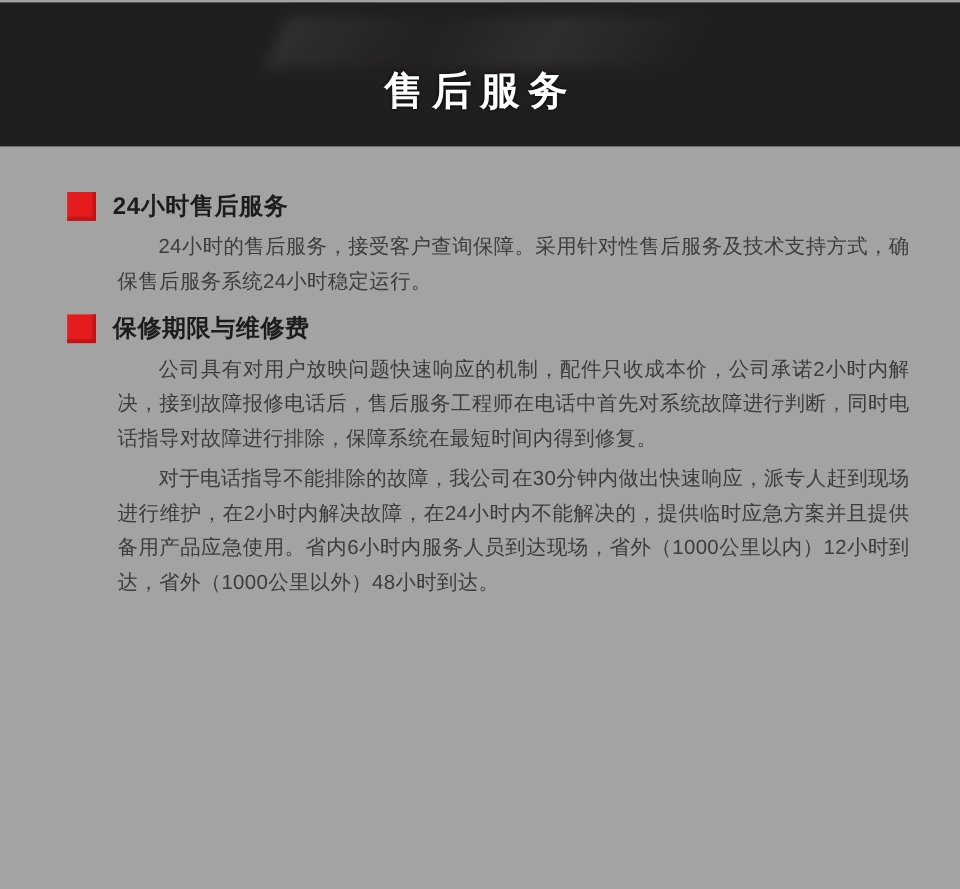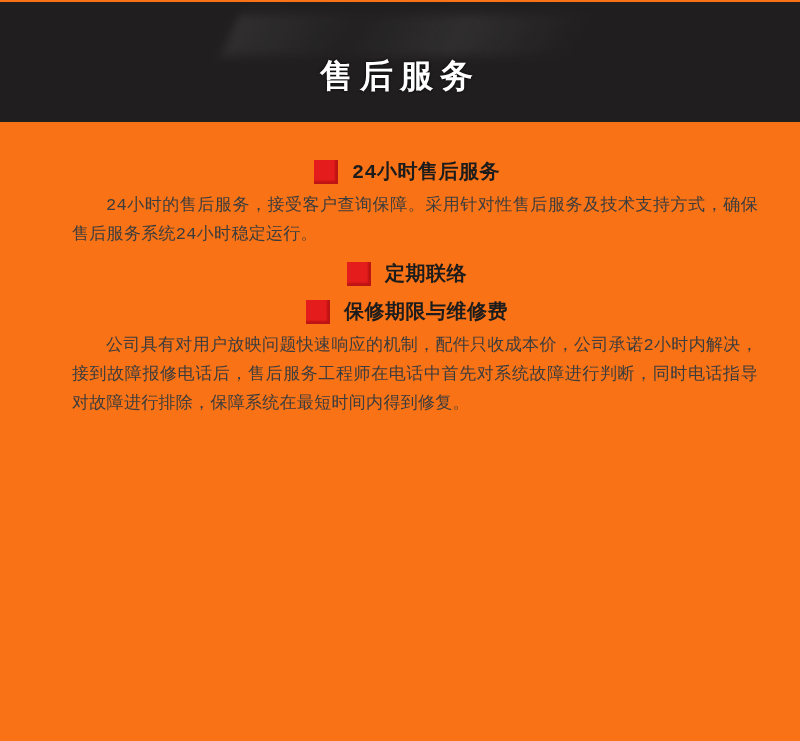--- a/index.html
+++ b/index.html
@@ -5,23 +5,22 @@
   html, body { margin: 0; padding: 0; }
   body {
     width: 800px;
     font-family: "Liberation Sans", "DejaVu Sans", sans-serif;
     background: #ffffff;
   }
   .page {
     position: relative;
     width: 800px;
     height: 741px;
-    background: #f97316;
+    background: #a3a3a3;
     overflow: hidden;
-    font-family: Liberation Mono, monospace;
   }
   
   .banner {
     position: relative;
     margin-top: 2px;
     height: 120px;
     background: #201e1e;
     display: flex;
     align-items: center;
     justify-content: center;
@@ -54,37 +53,36 @@
   .content {
     padding: 36px 42px 0 56px;
     color: #383838;
   }
   .section { margin-bottom: 11px; }
   .section-head {
     display: flex;
     align-items: center;
     gap: 14px;
     margin-bottom: 6px;
-    justify-content: center;
   }
   .bullet {
     width: 24px;
     height: 24px;
     background: #e51c1c;
     box-shadow: inset -3px -3px 2px rgba(140, 10, 10, 0.45);
     flex: 0 0 auto;
   }
   .heading {
     font-size: 20px;
     font-weight: bold;
     color: #1c1c1c;
     letter-spacing: 0.5px;
   }
   .para {
-    margin: 0 0 0 16px;
+    margin: 0 0 0 42px;
     font-size: 17px;
     line-height: 29px;
     text-indent: 2em;
     text-align: justify;
     color: #3c3c3c;
     letter-spacing: 0.3px;
   }
   .para + .para { margin-top: 4px; }
 </style>
 </head>
@@ -102,33 +100,30 @@
     <div class="section-head">
       <span class="bullet"></span>
       <span class="heading">24小时售后服务</span>
     </div>
     <div>
           <p class="para">24小时的售后服务，接受客户查询保障。采用针对性售后服务及技术支持方式，确保售后服务系统24小时稳定运行。</p>
         </div>
   </div>
 
   <div class="section">
-    <div class="section-head">
-      <span class="bullet"></span>
-      <span class="heading">定期联络</span>
-    </div>
   </div>
 
   <div class="section">
     <div class="section-head">
       <span class="bullet"></span>
       <span class="heading">保修期限与维修费</span>
     </div>
     <div>
           <p class="para">公司具有对用户放映问题快速响应的机制，配件只收成本价，公司承诺2小时内解决，接到故障报修电话后，售后服务工程师在电话中首先对系统故障进行判断，同时电话指导对故障进行排除，保障系统在最短时间内得到修复。</p>
+          <p class="para">对于电话指导不能排除的故障，我公司在30分钟内做出快速响应，派专人赶到现场进行维护，在2小时内解决故障，在24小时内不能解决的，提供临时应急方案并且提供备用产品应急使用。省内6小时内服务人员到达现场，省外（1000公里以内）12小时到达，省外（1000公里以外）48小时到达。</p>
         </div>
   </div>
 
   <div class="section">
   </div>
 </div>
 
 </div>
 
 </body></html>

